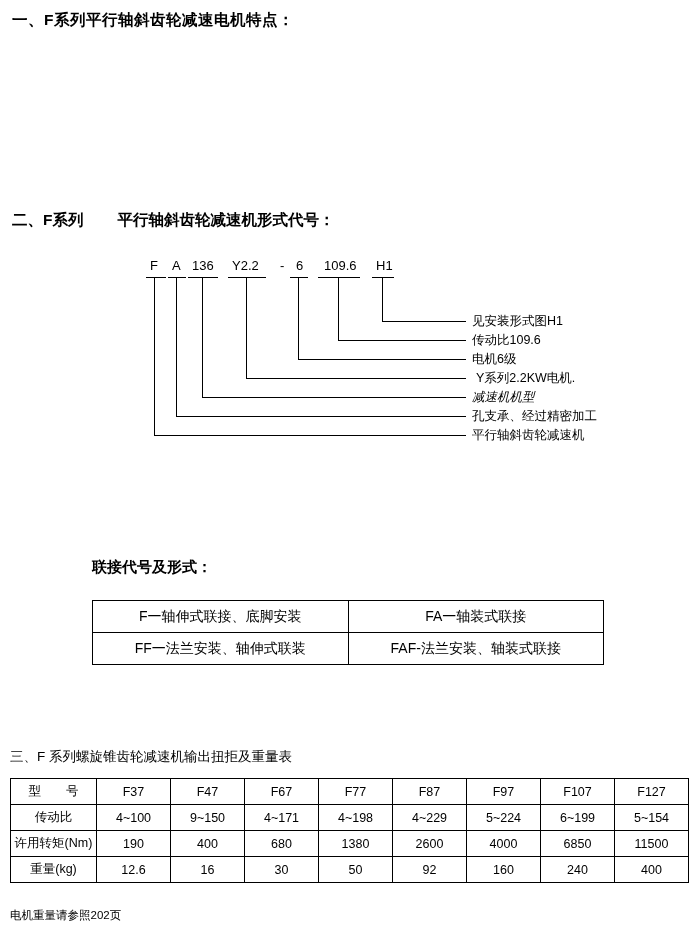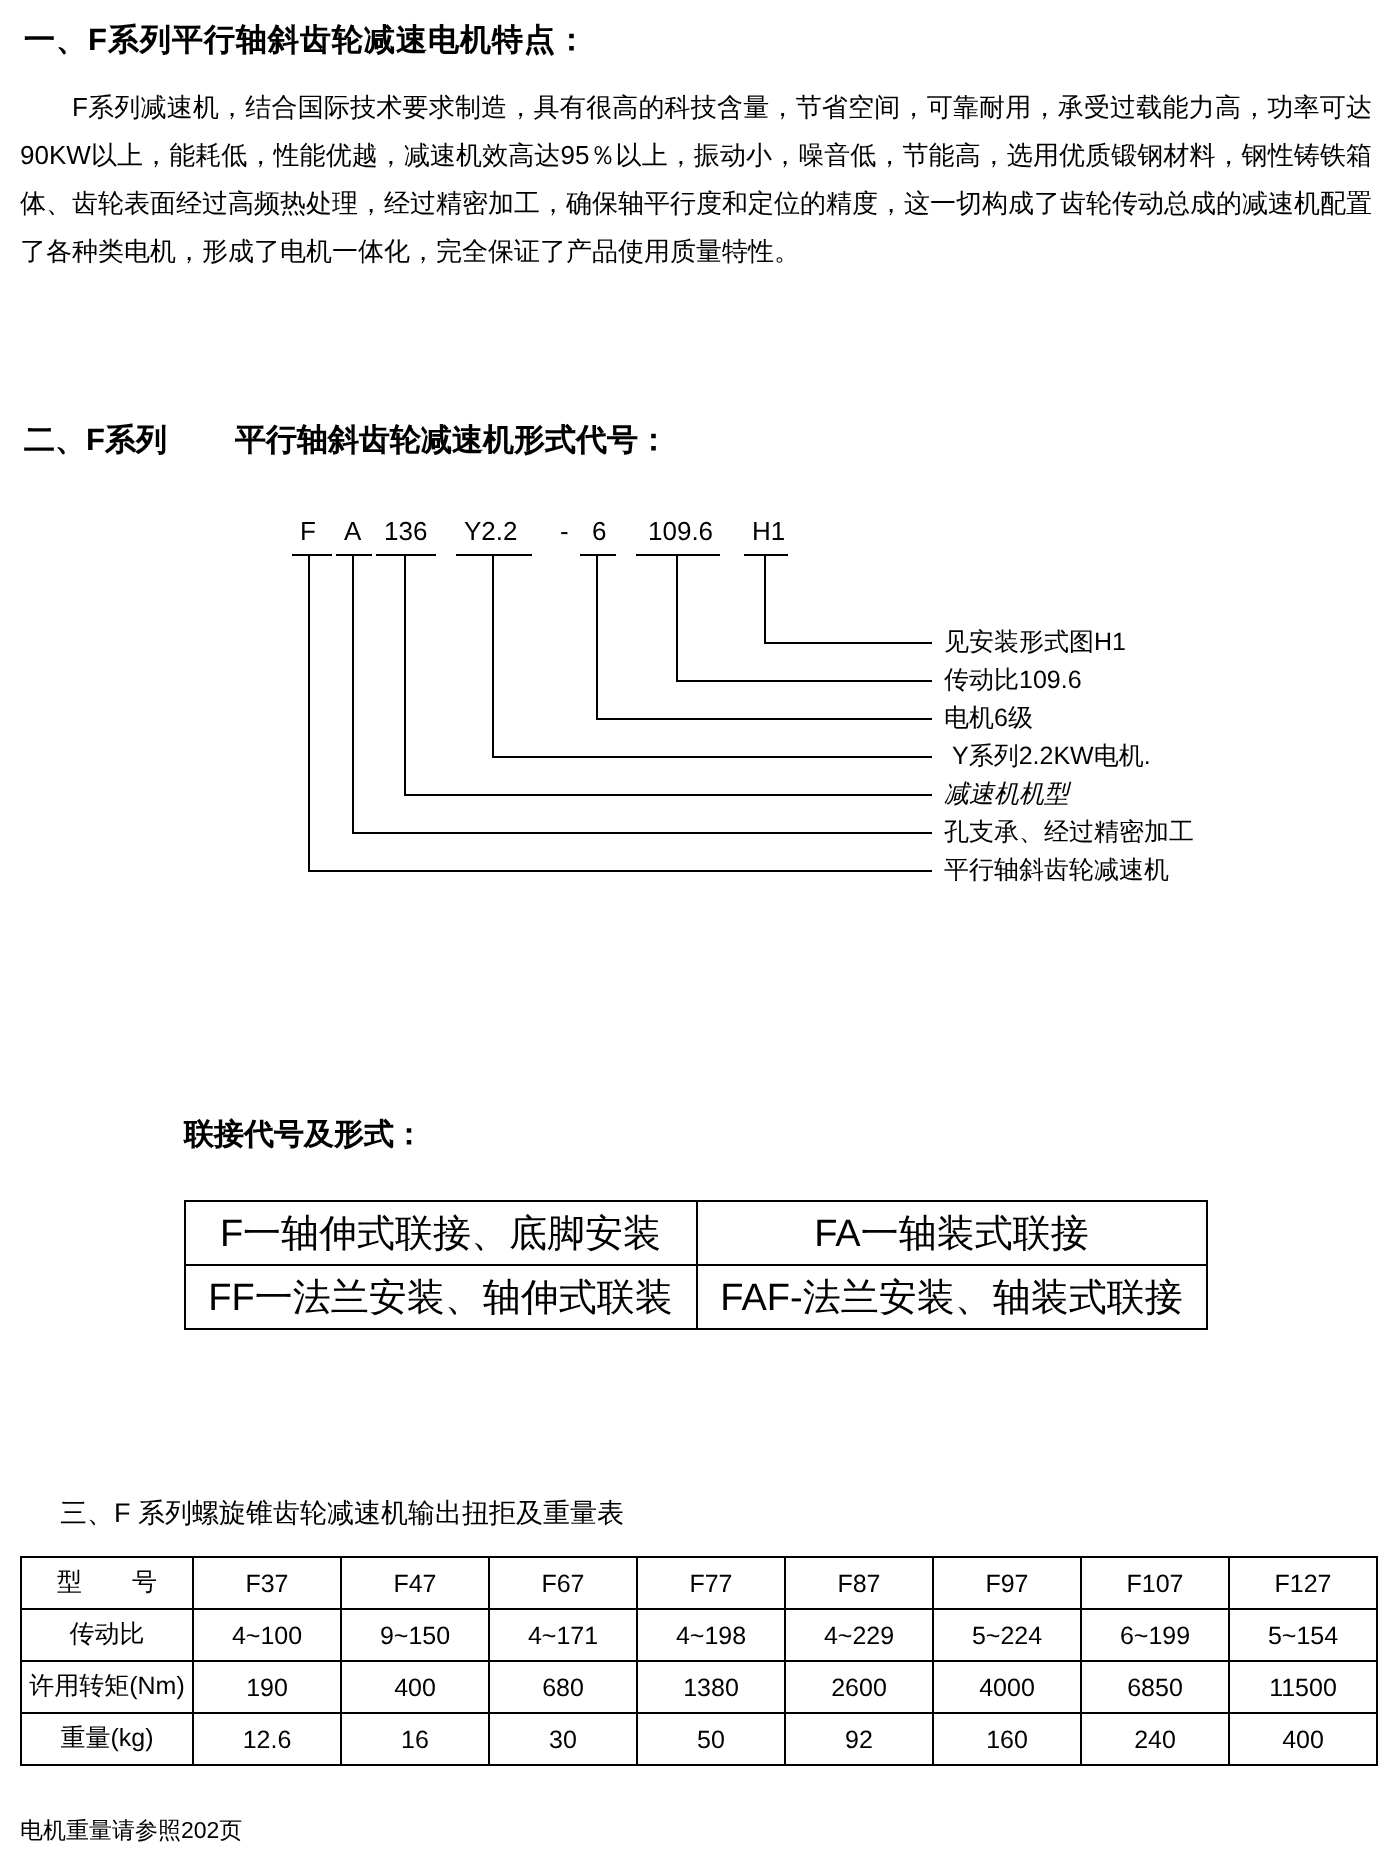--- a/index.html
+++ b/index.html
@@ -103,35 +103,34 @@
     position: absolute;
     left: 92px;
     top: 600px;
     width: 512px;
     border-collapse: collapse;
     table-layout: fixed;
   }
   .conn-table td {
     border: 1px solid #000;
     height: 31px;
-    font-size: 19px;
+    font-size: 14px;
     text-align: center;
     vertical-align: middle;
     padding: 0 4px;
   }
   .conn-table td.blank { border: 1px solid #000; }
 
   
   .sec3-title {
     position: absolute;
     left: 10px;
     top: 748px;
     font-size: 13.5px;
     white-space: nowrap;
-    margin-left: 20px;
   }
   .spec-table {
     position: absolute;
     left: 10px;
     top: 778px;
     width: 678px;
     border-collapse: collapse;
     table-layout: fixed;
   }
   .spec-table td {
@@ -156,21 +155,20 @@
     font-size: 11.5px;
     white-space: nowrap;
   }
 </style>
 </head>
 <body>
 
 <div class="page">
 
   <div class="sec1-title">一、F系列平行轴斜齿轮减速电机特点：</div>
-  <div class="sec1-body">F系列减速机，结合国际技术要求制造，具有很高的科技含量，节省空间，可靠耐用，承受过载能力高，功率可达90KW以上，能耗低，性能优越，减速机效高达95％以上，振动小，噪音低，节能高，选用优质锻钢材料，钢性铸铁箱体、齿轮表面经过高频热处理，经过精密加工，确保轴平行度和定位的精度，这一切构成了齿轮传动总成的减速机配置了各种类电机，形成了电机一体化，完全保证了产品使用质量特性。</div>
 
   <div class="sec2-title">
     <span>二、F系列</span><span class="gap"></span><span>平行轴斜齿轮减速机形式代号：</span>
   </div>
 
   <div class="code-area">
 
     <div class="code-token" style="left:30px;">F</div>
     <div class="code-token" style="left:52px;">A</div>
     <div class="code-token" style="left:72px;">136</div>

